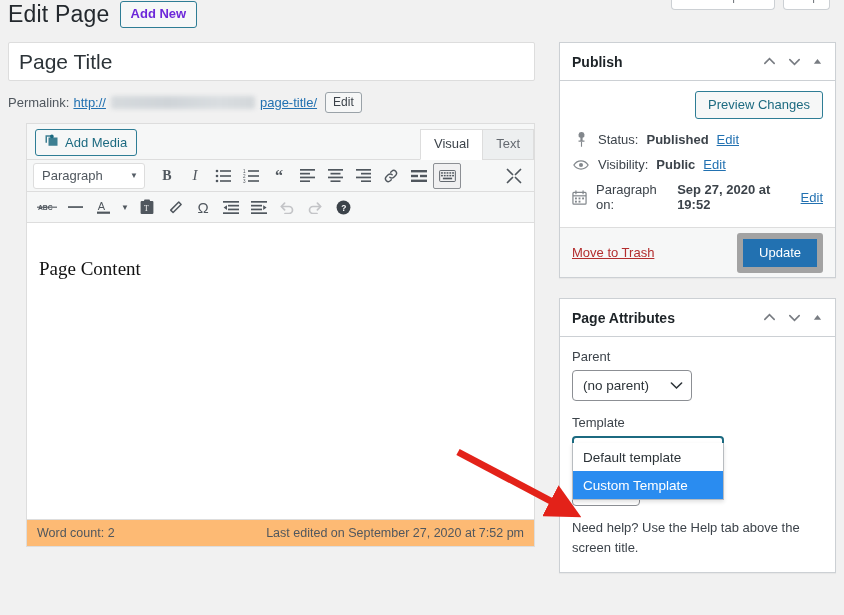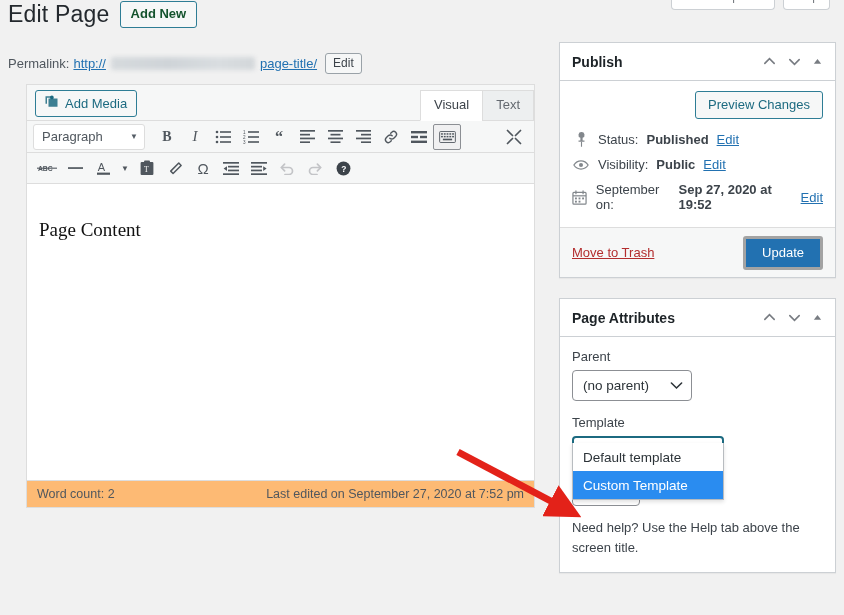--- a/index.html
+++ b/index.html
@@ -34,21 +34,21 @@
     position: absolute; left: 8px; top: 0px;
     display: flex; align-items: center; gap: 10px;
   }
   .page-title-h1 {
     font-size: 23px; font-weight: 400; color: #23282d;
     margin: 0; line-height: 29px; letter-spacing: .2px;
   }
   .add-new-btn {
     background: #f6f7f7;
     border: 1px solid #2e7d95;
-    color: #14532d;
+    color: #6d28d9;
     border-radius: 3px;
     font-size: 13px; font-weight: 600;
     padding: 4px 10px 5px;
     line-height: 16px;
     cursor: pointer;
   }
 
   
   .post-body { position: absolute; left: 8px; top: 42px; width: 527px; }
 
@@ -252,21 +252,21 @@
     display: flex; align-items: center;
     height: 50px;
   }
   .trash-link {
     color: #b32d2e; text-decoration: underline;
     font-size: 13px; cursor: pointer;
   }
   .update-btn {
     margin-left: auto;
     background: #2271b1;
-    border: 3px solid #a3a3a3;
+    border: 6px solid #a3a3a3;
     color: #fff;
     border-radius: 3px;
     font-size: 13px;
     padding: 6px 16px 7px;
     cursor: pointer;
   }
 
   
   .attr-body { padding: 12px 12px 14px 12px; position: relative; }
   .attr-label {
@@ -343,20 +343,23 @@
     <div class="screen-meta-btn">Help</div>
   </div>
 
   <div class="page-header">
     <h1 class="page-title-h1">Edit Page</h1>
     <button class="add-new-btn">Add New</button>
   </div>
 
   <div class="post-body">
 
+    <div class="title-wrap">
+      <input class="title-input" value="Page Title" style="">
+    </div>
 
     <div class="permalink-row">
       <span>Permalink:</span>
       <a class="permalink-link">http://</a>
         <span class="permalink-blur"></span>
         <a class="permalink-link">page-title/</a>
       <button class="edit-slug-btn">Edit</button>
     </div>
 
     <div class="editor-wrap">
@@ -624,21 +627,21 @@
               <path d="M4.2 1v3M11.8 1v3" stroke-linecap="round"></path>
               <g fill="#82878c" stroke="none">
                 <rect x="3.2" y="8" width="2" height="2"></rect>
                   <rect x="7" y="8" width="2" height="2"></rect>
                   <rect x="10.8" y="8" width="2" height="2"></rect>
                 <rect x="3.2" y="11.4" width="2" height="2"></rect>
                   <rect x="7" y="11.4" width="2" height="2"></rect>
               </g>
             </svg>
           </span>
-          <span>September on:</span>
+          <span>Paragraph on:</span>
           <b>Sep 27, 2020 at 19:52</b>
           <span class="inline-edit">Edit</span>
         </div>
       </div>
 
       <div class="major-actions">
         <span class="trash-link">Move to Trash</span>
         <button class="update-btn">Update</button>
       </div>
     </div>

